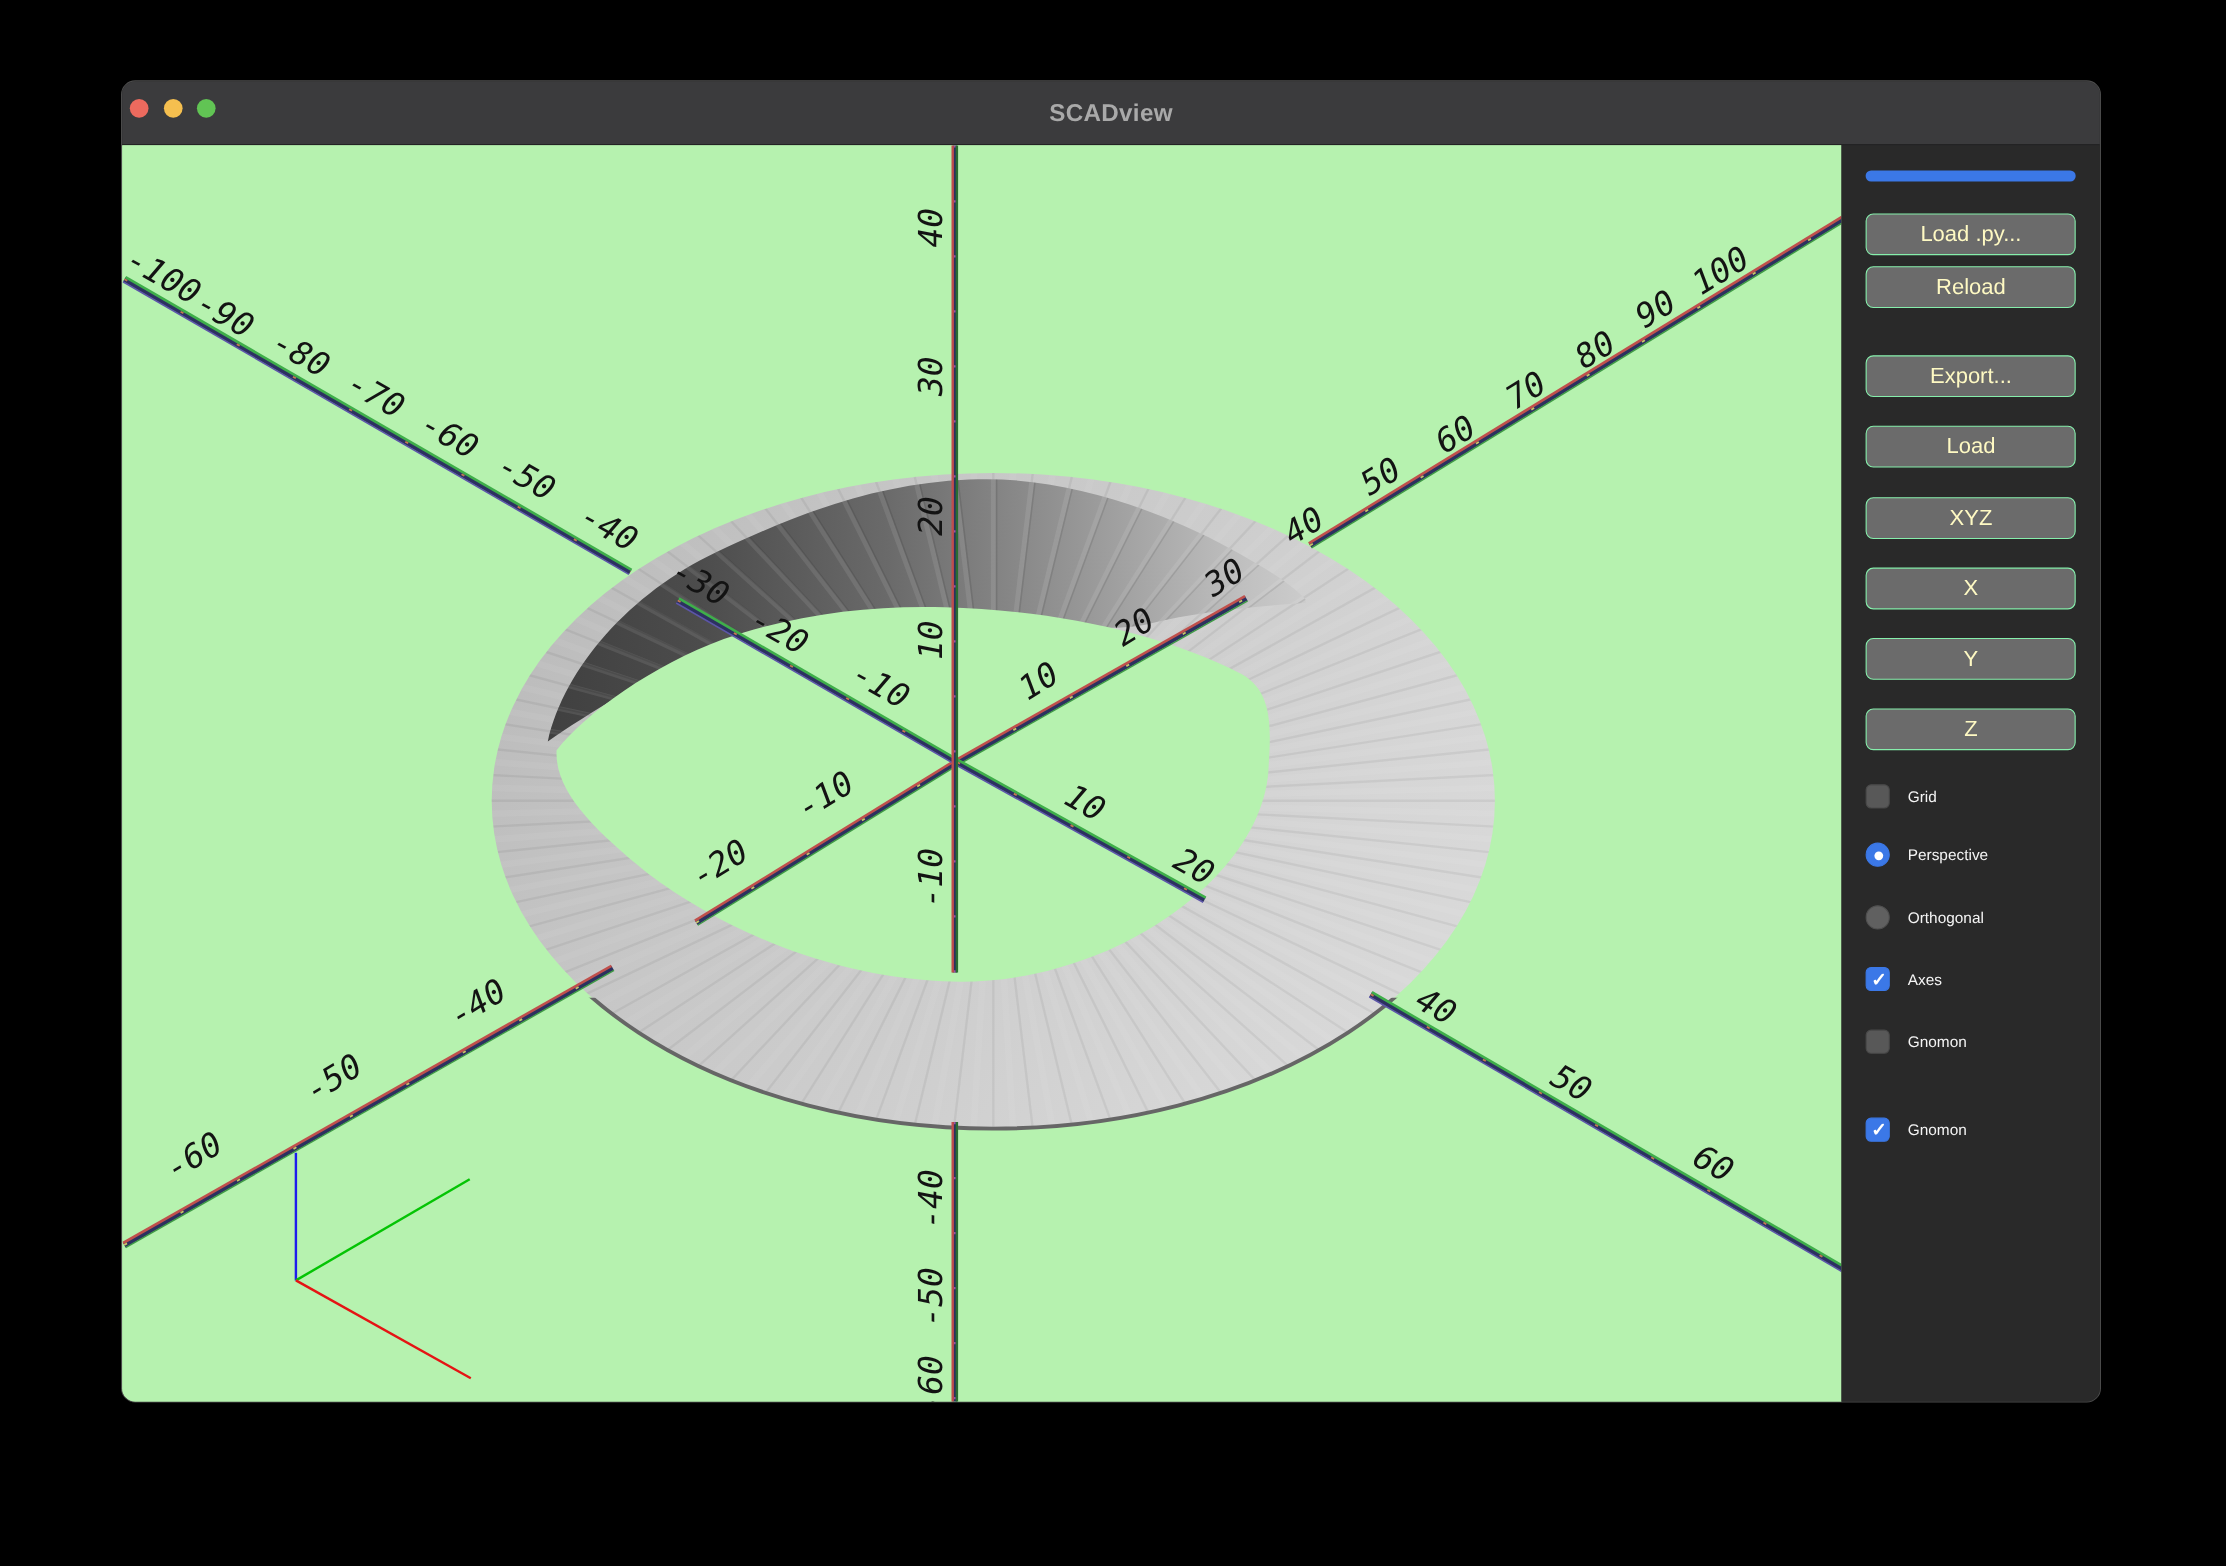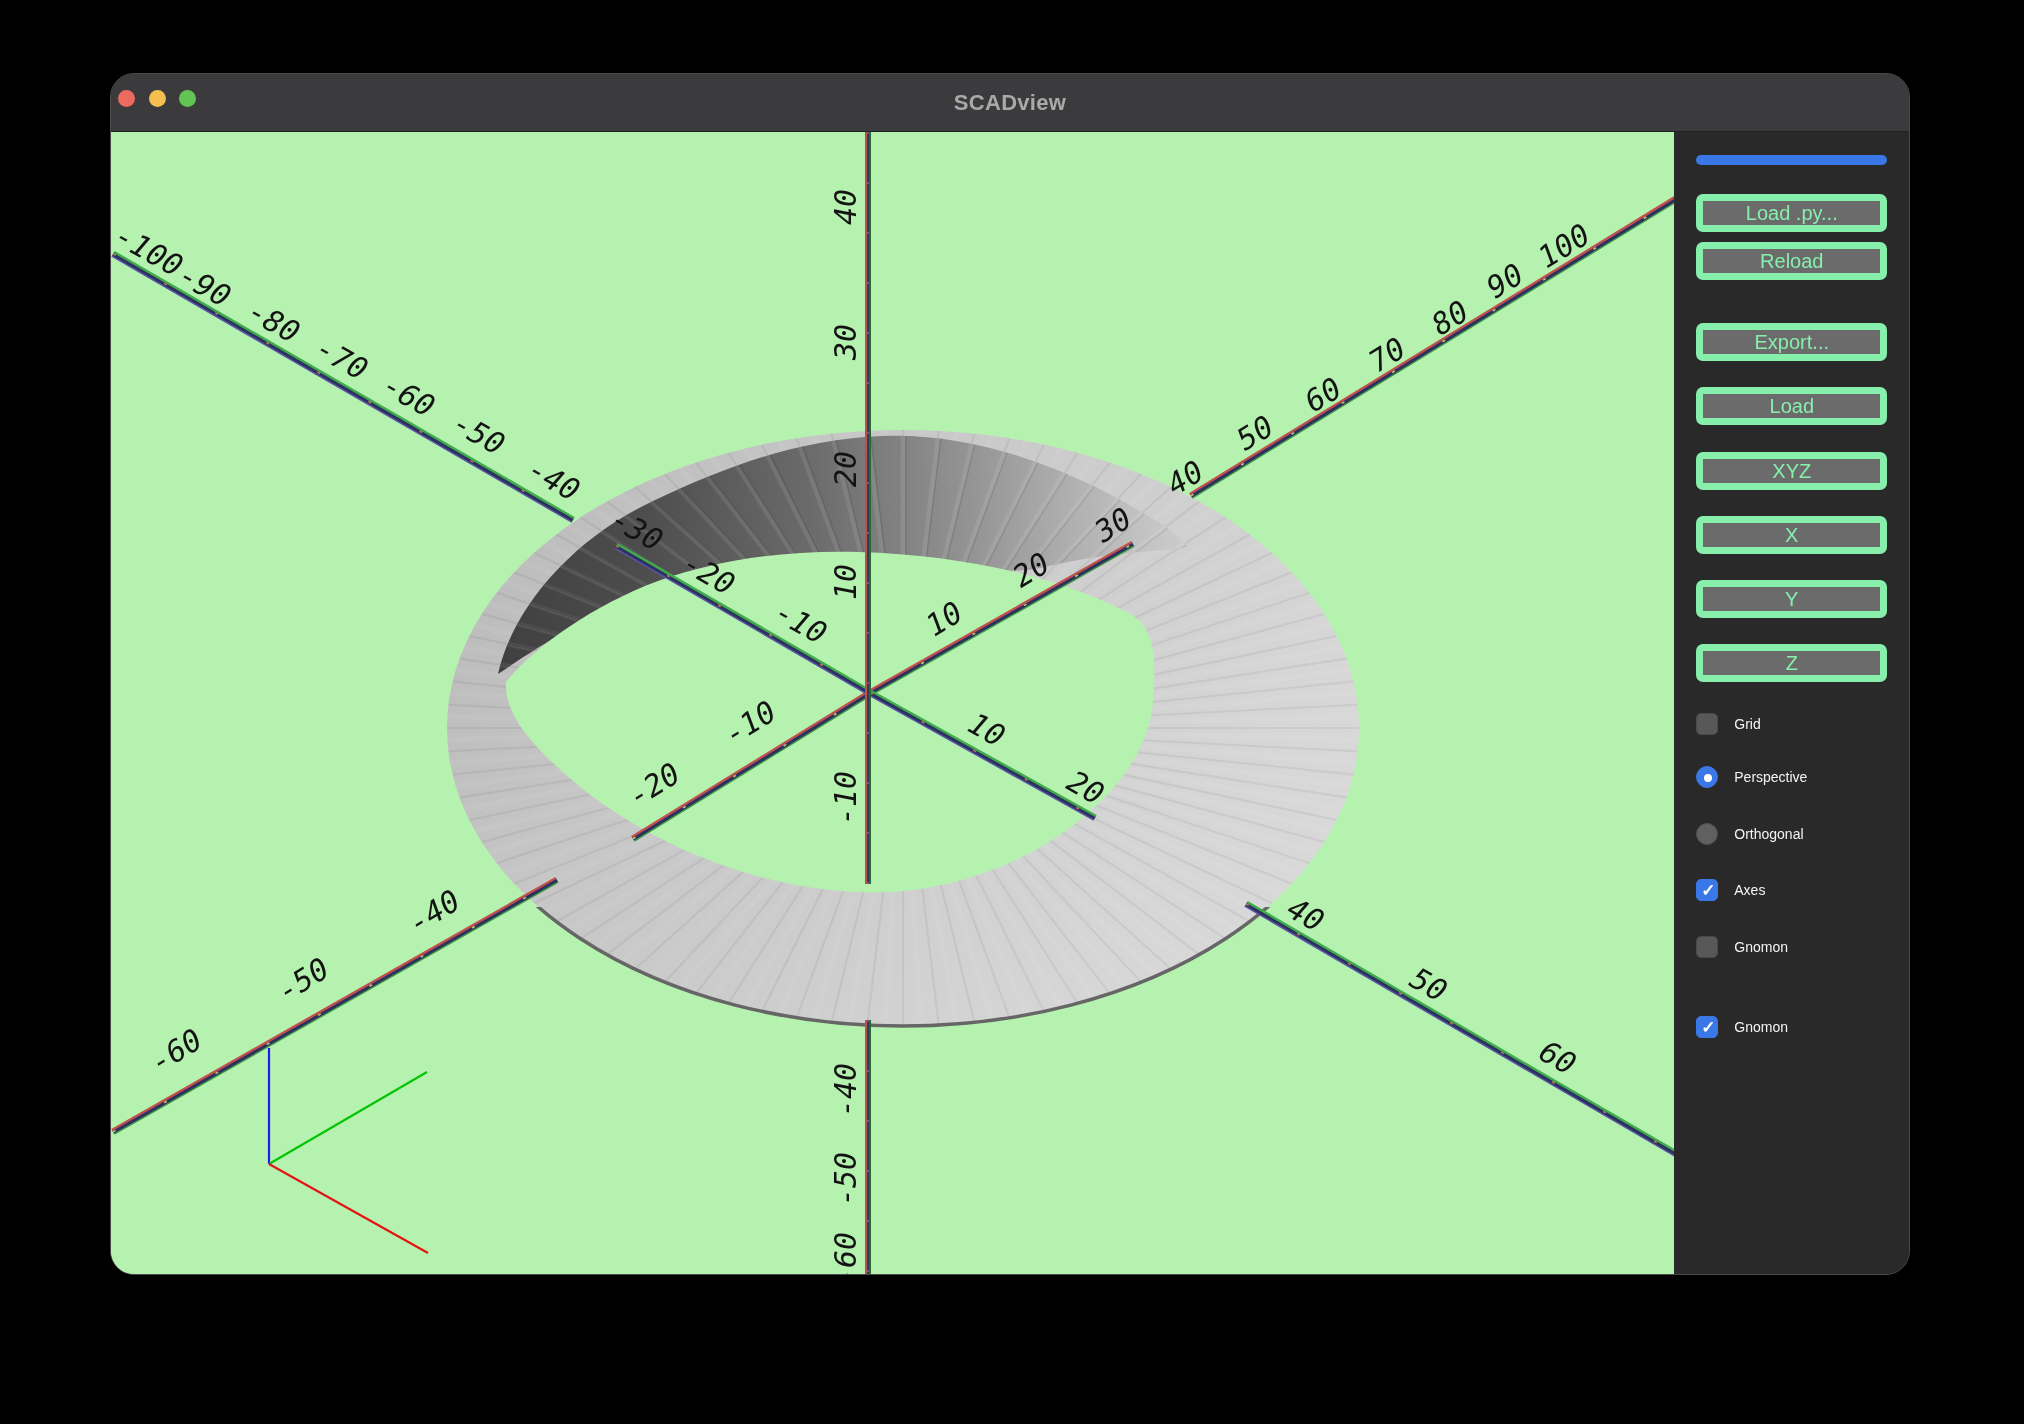--- a/index.html
+++ b/index.html
@@ -1,29 +1,29 @@
 <!DOCTYPE html>
 <html><head>
 <meta charset="utf-8">
 <style>
   html,body{margin:0;padding:0;background:#000;width:2024px;height:1424px;font-family:"Liberation Sans",sans-serif;}
-  .app-window{position:absolute;left:110px;top:73px;width:1800px;height:1202px;background:#292929;border-radius:24px;overflow:hidden;border:1px solid #4a4a4a;box-sizing:border-box;}
+  .app-window{position:absolute;left:110px;top:73px;width:1800px;height:1202px;background:#292929;border-radius:13px;overflow:hidden;border:1px solid #4a4a4a;box-sizing:border-box;}
   .titlebar{position:relative;height:57px;background:#3b3b3d;border-bottom:1px solid #222;display:flex;align-items:center;justify-content:center;}
   .traffic{position:absolute;left:0;top:16px;height:18px;}
   .light{position:absolute;width:17px;height:17px;border-radius:50%;}
   .light.red{left:7px;background:#ec6a5e;}
   .light.yellow{left:38px;background:#f5bf4f;}
   .light.green{left:68px;background:#61c454;}
   .title{font-size:22px;font-weight:bold;color:#a9a9a9;letter-spacing:.3px;}
   .content{display:flex;height:1144px;}
   .viewport{position:relative;width:1565px;height:1144px;background:#b6f2af;overflow:hidden;}
   .viewport svg{position:absolute;left:0;top:0;}
   .sidebar{position:relative;width:235px;height:1144px;background:#292929;}
   .progress{position:absolute;left:22px;top:23px;width:191px;height:10px;border-radius:5px;}
-  .sbtn{position:absolute;left:22px;width:191px;height:38px;border-radius:7px;background:#6b6b6b;color:#86efac;font-size:20px;font-family:"Liberation Sans",sans-serif;border:7px solid #86efac;display:flex;align-items:center;justify-content:center;cursor:default;box-sizing:border-box;}
+  .sbtn{position:absolute;left:22px;width:191px;height:38px;border-radius:7px;background:#6b6b6b;color:#fef9c3;font-size:20px;font-family:"Liberation Sans",sans-serif;border:1px solid #86efac;display:flex;align-items:center;justify-content:center;cursor:default;box-sizing:border-box;}
   .toggle-row{position:absolute;left:22px;height:22px;display:flex;align-items:center;}
   .tbox{width:22px;height:22px;box-sizing:border-box;flex:0 0 22px;position:relative;}
   .c-checkbox .tbox{border-radius:5px;background:#585858;border:1px solid #494949;}
   .c-radio .tbox{border-radius:50%;background:#606060;border:1px solid #505050;}
   .toggle-row.on .tbox{background:#3b78e7;border-color:#3b78e7;}
   .c-checkbox.on .tbox::after{content:"✓";position:absolute;left:0;top:0;width:22px;height:22px;color:#fff;font-size:17px;font-weight:bold;line-height:22px;text-align:center;}
   .c-radio.on .tbox::after{content:"";position:absolute;left:7px;top:7px;width:8px;height:8px;border-radius:50%;background:#fff;}
   .tlabel{margin-left:16px;color:#f4f4f4;font-size:14px;white-space:nowrap;}
   .scene-label{font-family:"DejaVu Sans Mono","Liberation Mono",monospace;font-style:italic;font-size:30px;fill:#131313;}
 </style>

